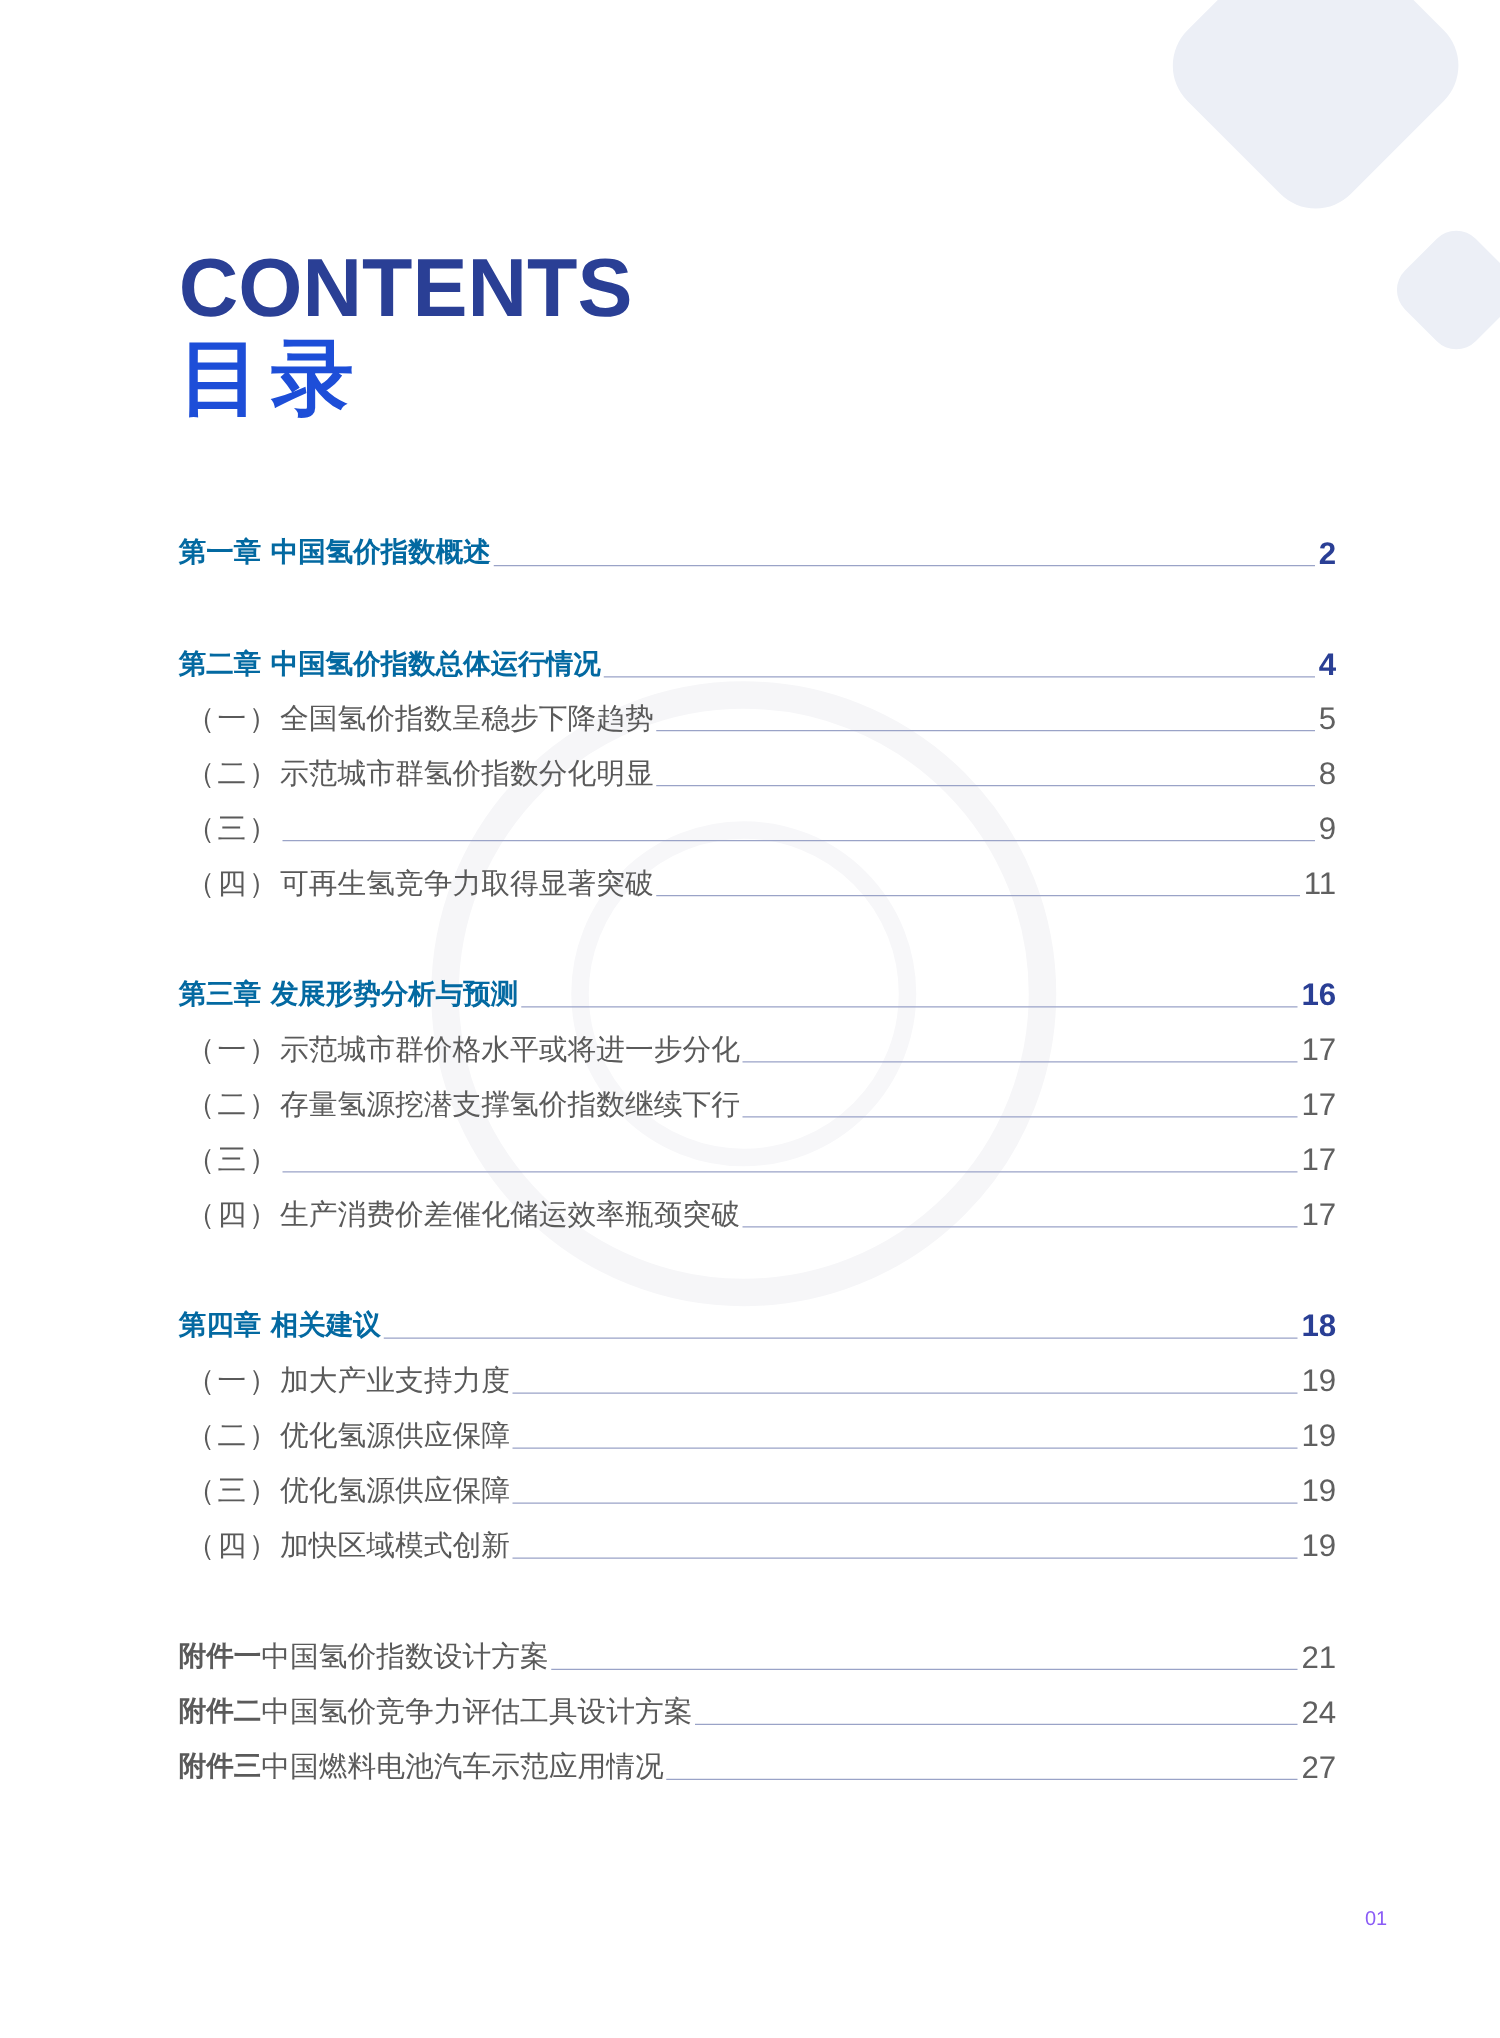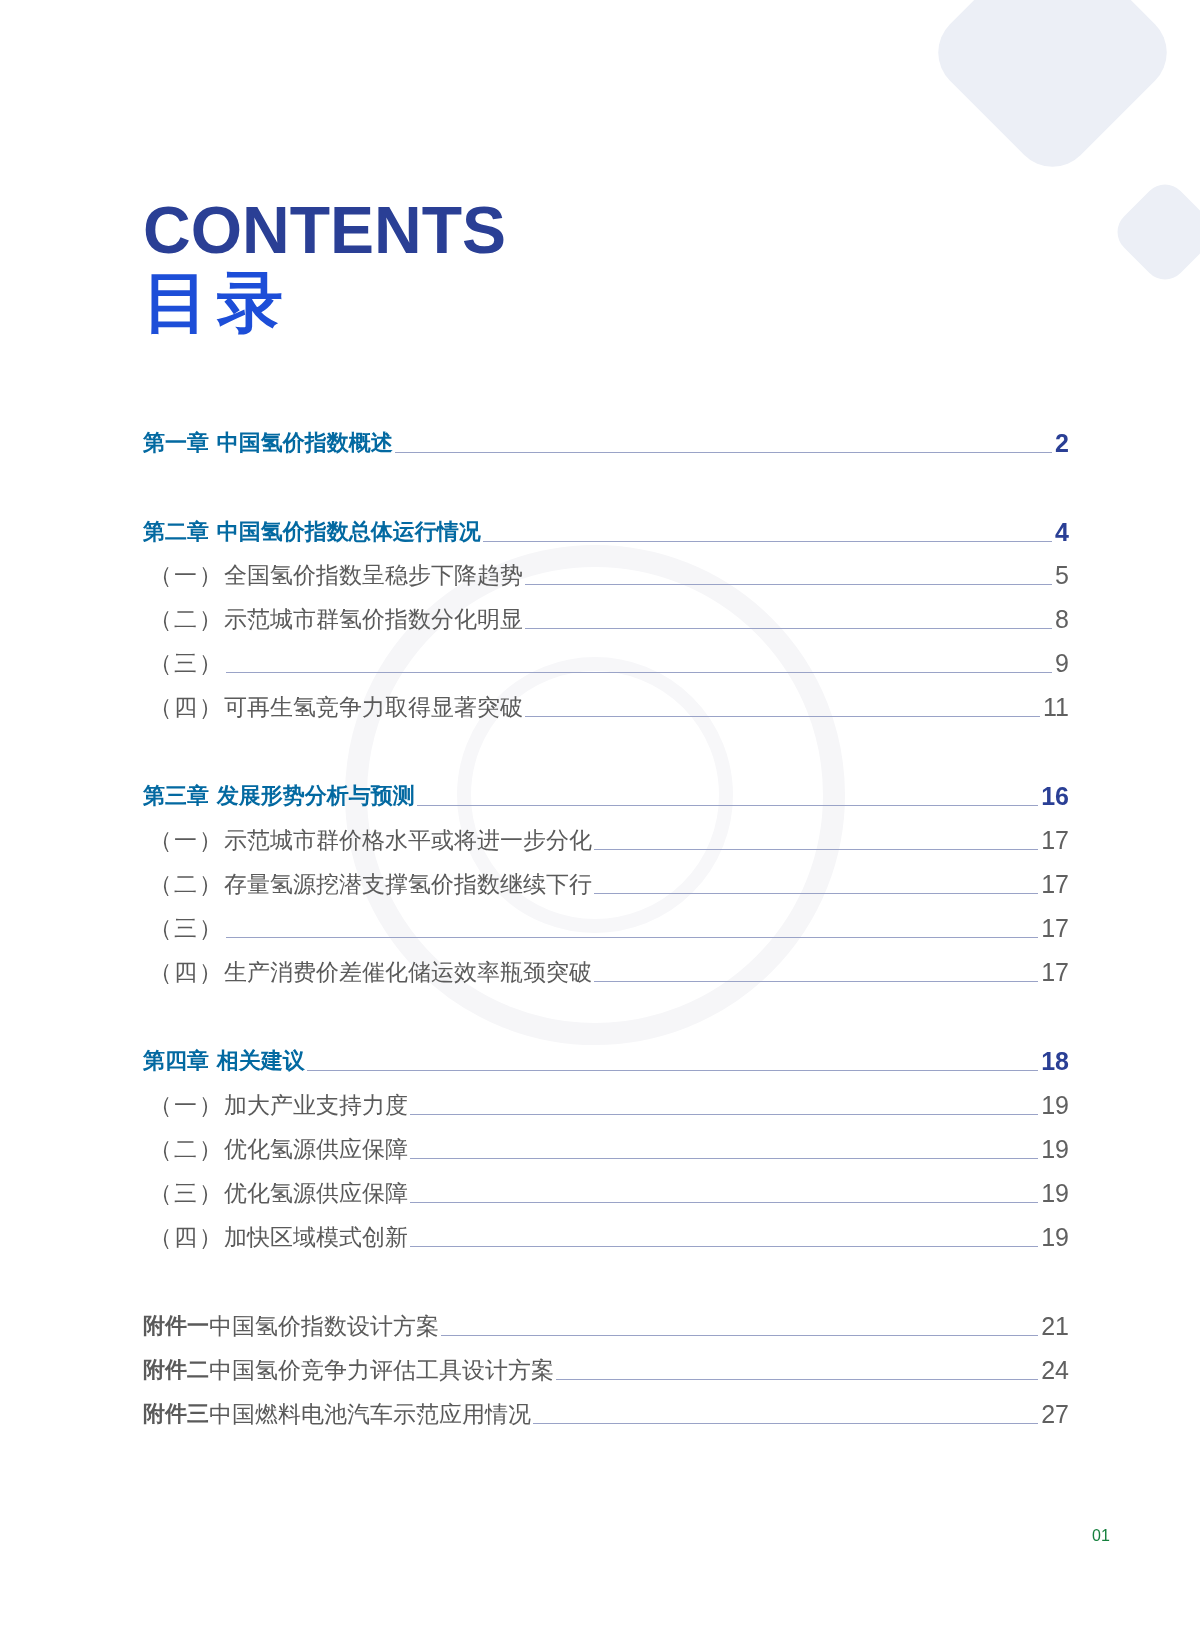--- a/index.html
+++ b/index.html
@@ -48,21 +48,21 @@
     flex: 1; border-bottom: 1.5px solid #9aa3c7; margin: 0 3px 5px 2px; height: 1px;
   }
   .toc-row .page {
     font-family: "Liberation Sans", sans-serif; font-size: 25px; line-height: 30px;
     min-width: 14px; text-align: right;
   }
   .toc-row.chapter .page { color: #2a3f95; font-weight: bold; }
   .toc-row.item .page, .toc-row.appendix .page { color: #606060; }
   .folio {
     position: absolute; left: 1092px; top: 1527px;
-    font-family: "Liberation Sans", sans-serif; font-size: 16px; color: #15803d;
+    font-family: "Liberation Sans", sans-serif; font-size: 16px; color: #8b5cf6;
   }
 </style>
 </head>
 <body>
 
 <div class="deco big"></div>
 <div class="deco small"></div>
 <div class="watermark">
     <div class="inner"></div>
   </div>

